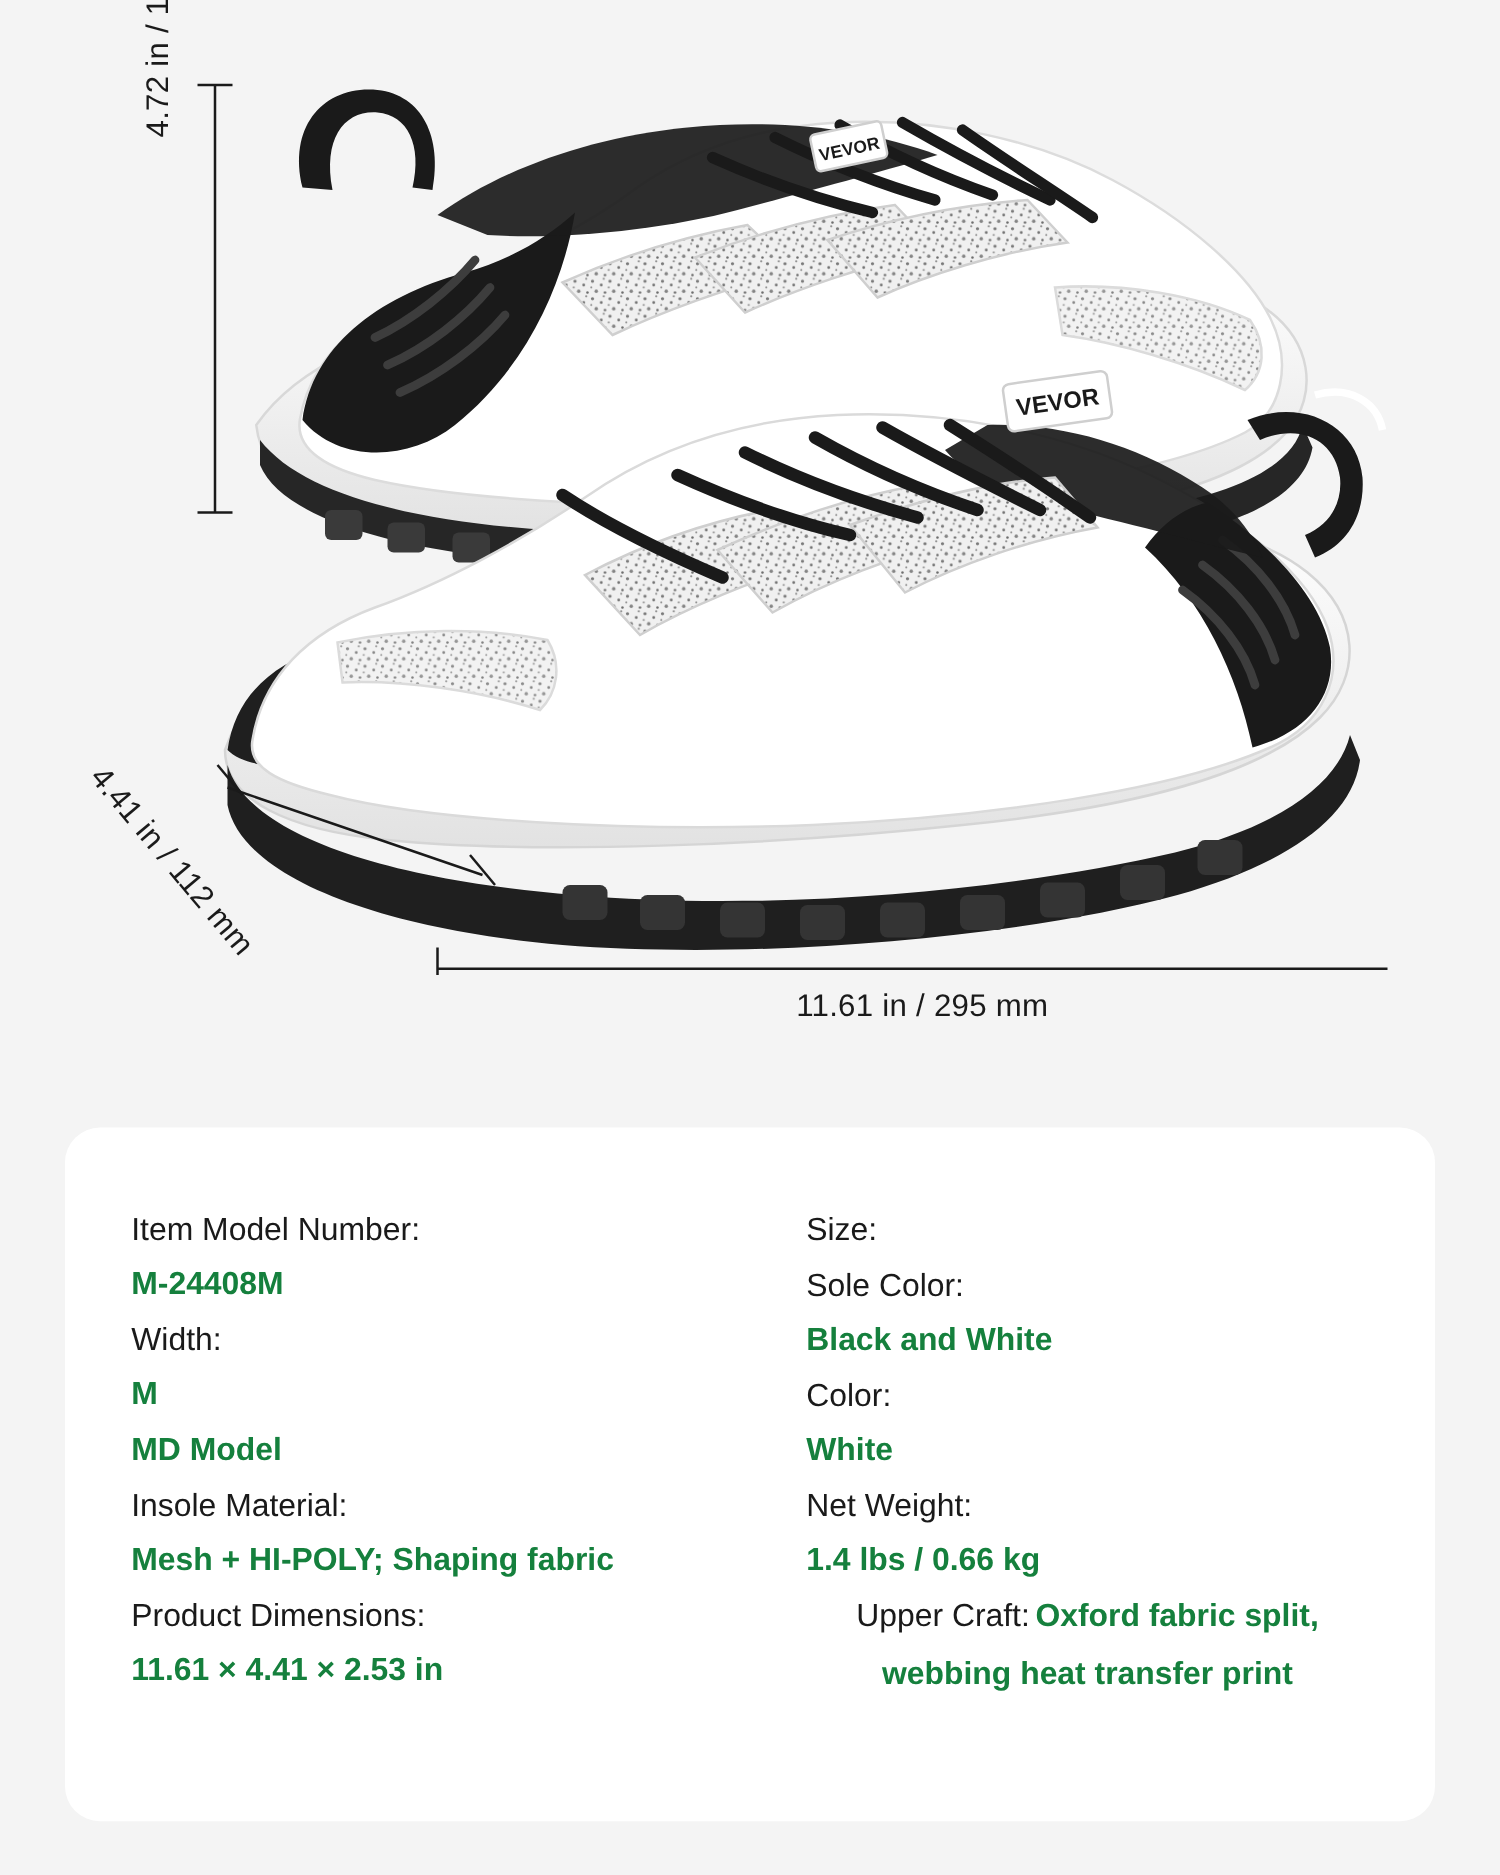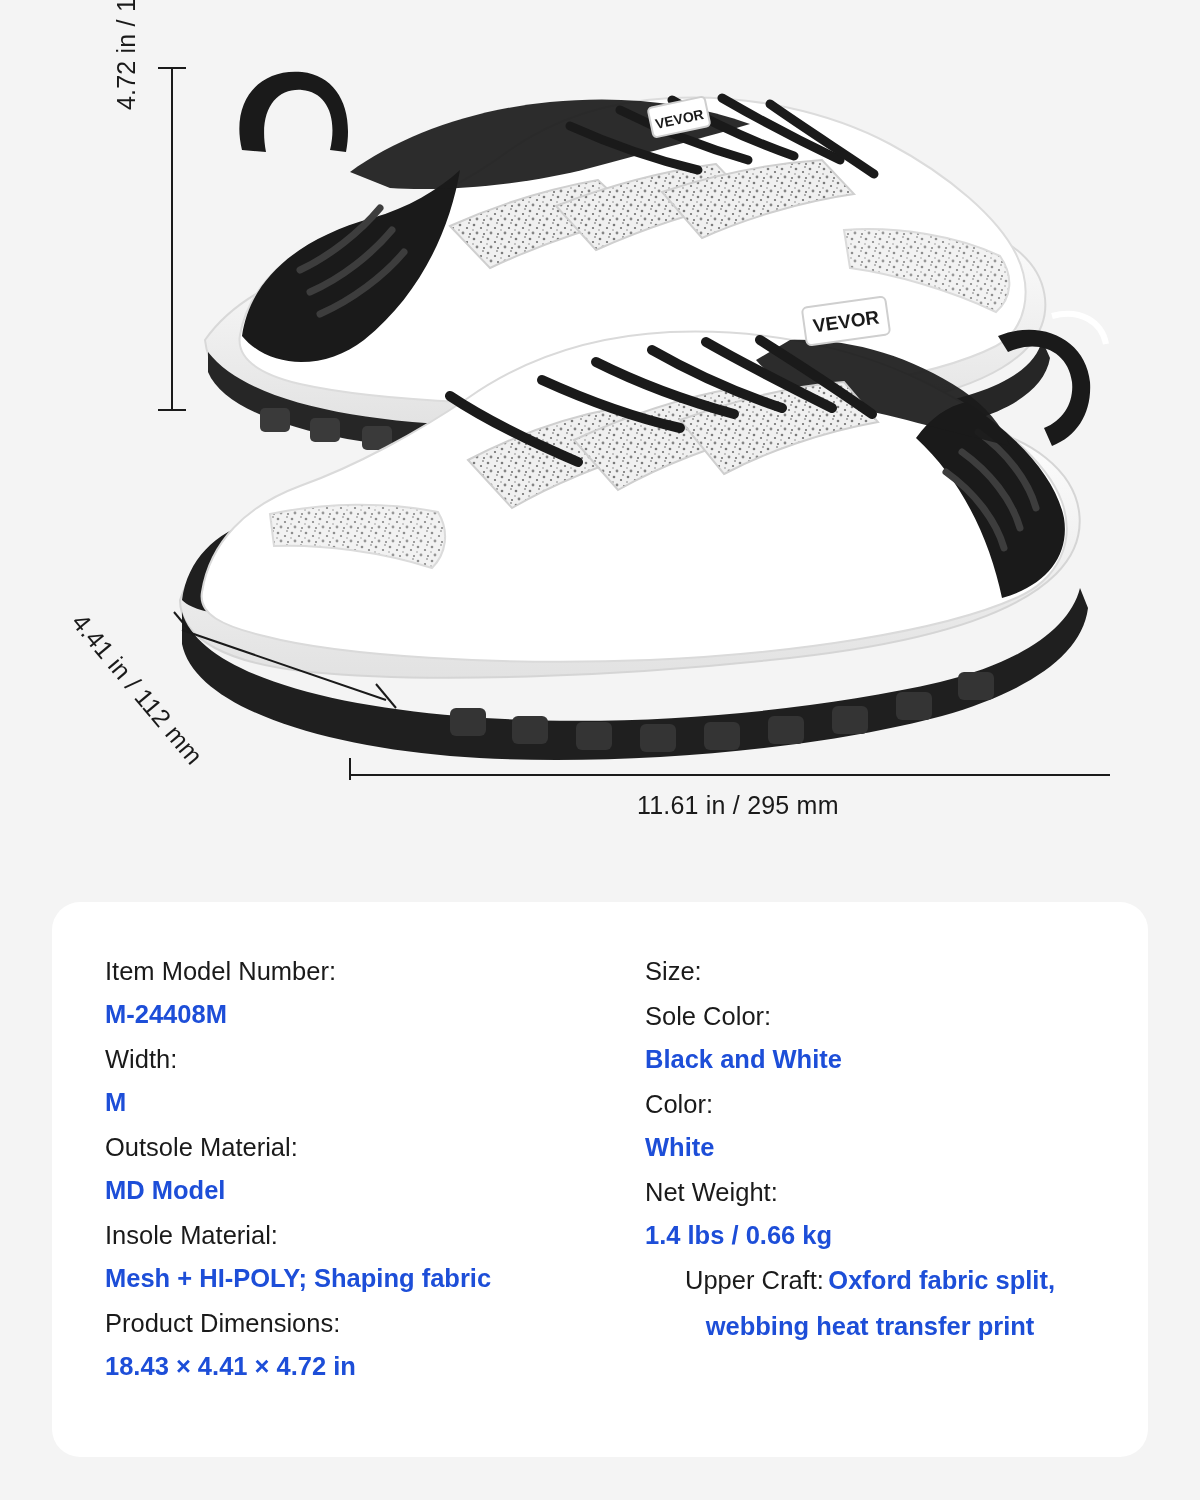--- a/index.html
+++ b/index.html
@@ -64,32 +64,32 @@
     border-radius: 28px;
   }
   .spec-grid {
     position: absolute;
     left: 53px; top: 48px;
     width: 990px;
     display: grid;
     grid-template-columns: 540px 450px;
     column-gap: 0px;
   }
-  .spec-col { display: block; }
+  .spec-col { display: block; margin-top: 13px; }
   .spec-block { margin-bottom: 2px; }
   .spec-label {
     font-size: 25.5px;
     line-height: 43px;
     color: #1a1a1a;
     font-weight: 400;
   }
   .spec-value {
     font-size: 25.5px;
     line-height: 43px;
-    color: #1d4ed8;
+    color: #15803d;
     font-weight: bold;
   }
   .spec-inline .spec-label,
   .spec-inline .spec-value { display: inline; }
   .spec-inline { line-height: 43px; text-align: center; }
 </style>
 </head>
 <body>
 
 <div class="hero">
@@ -272,30 +272,29 @@
     <div class="spec-col">
       <div class="spec-block">
         <div class="spec-label">Item Model Number:</div>
         <div class="spec-value">M-24408M</div>
       </div>
       <div class="spec-block">
         <div class="spec-label">Width:</div>
         <div class="spec-value">M</div>
       </div>
       <div class="spec-block">
-        <div class="spec-label">Outsole Material:</div>
         <div class="spec-value">MD Model</div>
       </div>
       <div class="spec-block">
         <div class="spec-label">Insole Material:</div>
         <div class="spec-value">Mesh + HI-POLY; Shaping fabric</div>
       </div>
       <div class="spec-block">
         <div class="spec-label">Product Dimensions:</div>
-        <div class="spec-value">18.43 × 4.41 × 4.72 in</div>
+        <div class="spec-value">11.61 × 4.41 × 2.53 in</div>
       </div>
     </div>
 
     <div class="spec-col">
       <div class="spec-block">
         <div class="spec-label">Size:</div>
       </div>
       <div class="spec-block">
         <div class="spec-label">Sole Color:</div>
         <div class="spec-value">Black and White</div>

